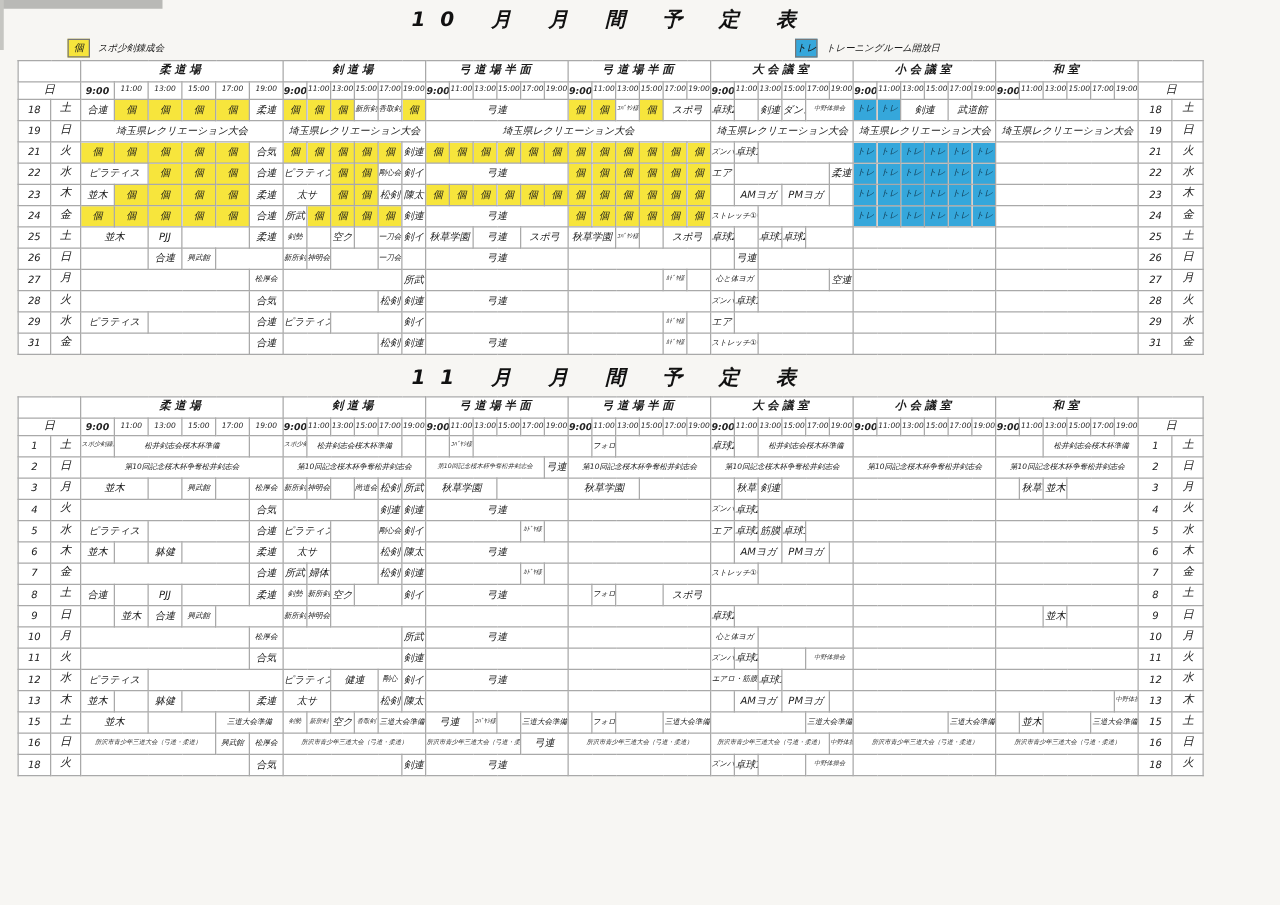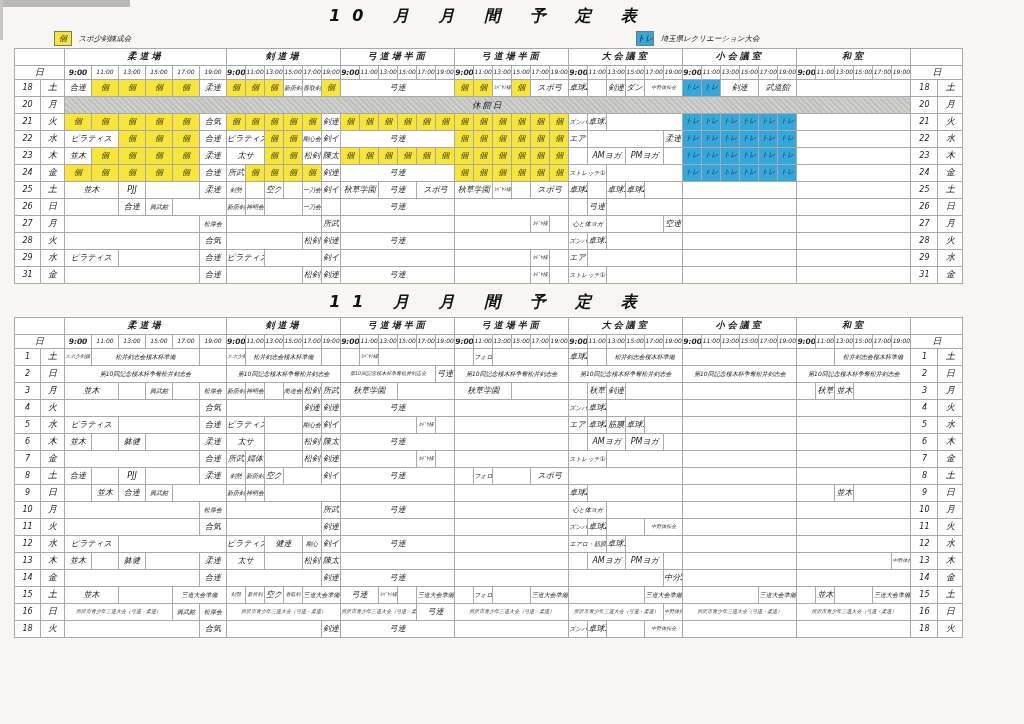--- a/index.html
+++ b/index.html
@@ -67,21 +67,21 @@
 
 <div class="month-block" id="month-0">
   <div class="month-title">10 月 月 間 予 定 表</div>
   <div class="legend">
     <span class="grp g1">
       <span class="chip" style="background: rgb(247, 229, 60);">個</span>
       <span class="lab">スポ少剣錬成会</span>
     </span>
     <span class="grp g2">
       <span class="chip" style="background: rgb(53, 167, 219);">トレ</span>
-      <span class="lab">埼玉県レクリエーション大会</span>
+      <span class="lab">トレーニングルーム開放日</span>
     </span>
   </div>
   <table class="sched">
       <colgroup>
         <col style="width:26px">
         <col style="width:24px">
         <col style="width:27px">
         <col style="width:27px">
         <col style="width:27px">
         <col style="width:27px">
@@ -212,25 +212,30 @@
           <td colspan="2" class="t">中野体操会</td>
           <td colspan="1" class="gb b" style="font-size: 7px;">トレ</td>
           <td colspan="1" class="b" style="font-size: 7px;">トレ</td>
           <td colspan="2">剣連</td>
           <td colspan="2">武道館</td>
           <td colspan="6" class="gb"></td>
           <td class="date rb">18</td>
           <td class="wd">土</td>
         </tr>
         <tr>
-          <td class="date">20</td>
-          <td class="wd">月</td>
-          <td colspan="42" class="closedcell gb">休館日</td>
-          <td class="date rb">20</td>
-          <td class="wd">月</td>
+          <td class="date">19</td>
+          <td class="wd">日</td>
+          <td colspan="6" class="gb">埼玉県レクリエーション大会</td>
+          <td colspan="6" class="gb">埼玉県レクリエーション大会</td>
+          <td colspan="12" class="gb">埼玉県レクリエーション大会</td>
+          <td colspan="6" class="gb">埼玉県レクリエーション大会</td>
+          <td colspan="6" class="gb">埼玉県レクリエーション大会</td>
+          <td colspan="6" class="gb">埼玉県レクリエーション大会</td>
+          <td class="date rb">19</td>
+          <td class="wd">日</td>
         </tr>
         <tr>
           <td class="date">21</td>
           <td class="wd">火</td>
           <td colspan="1" class="gb y">個</td>
           <td colspan="1" class="y">個</td>
           <td colspan="1" class="y">個</td>
           <td colspan="1" class="y">個</td>
           <td colspan="1" class="y">個</td>
           <td colspan="1">合気</td>
@@ -882,36 +887,20 @@
           <td colspan="6" class="gb"></td>
           <td colspan="1" class="gb"></td>
           <td colspan="2">AMヨガ</td>
           <td colspan="2">PMヨガ</td>
           <td colspan="1"></td>
           <td colspan="6" class="gb"></td>
           <td colspan="5" class="gb"></td>
           <td colspan="1" class="t">中野体操会</td>
           <td class="date rb">13</td>
           <td class="wd">木</td>
-        </tr>
-        <tr>
-          <td class="date">14</td>
-          <td class="wd">金</td>
-          <td colspan="5" class="gb"></td>
-          <td colspan="1">合連</td>
-          <td colspan="5" class="gb"></td>
-          <td colspan="1">剣連</td>
-          <td colspan="6" class="gb">弓連</td>
-          <td colspan="6" class="gb"></td>
-          <td colspan="5" class="gb"></td>
-          <td colspan="1">中分5</td>
-          <td colspan="6" class="gb"></td>
-          <td colspan="6" class="gb"></td>
-          <td class="date rb">14</td>
-          <td class="wd">金</td>
         </tr>
         <tr>
           <td class="date">15</td>
           <td class="wd">土</td>
           <td colspan="2" class="gb">並木</td>
           <td colspan="2"></td>
           <td colspan="2" class="s">三道大会準備</td>
           <td colspan="1" class="gb t">剣勢</td>
           <td colspan="1" class="t">新所剣</td>
           <td colspan="1">空ク</td>

